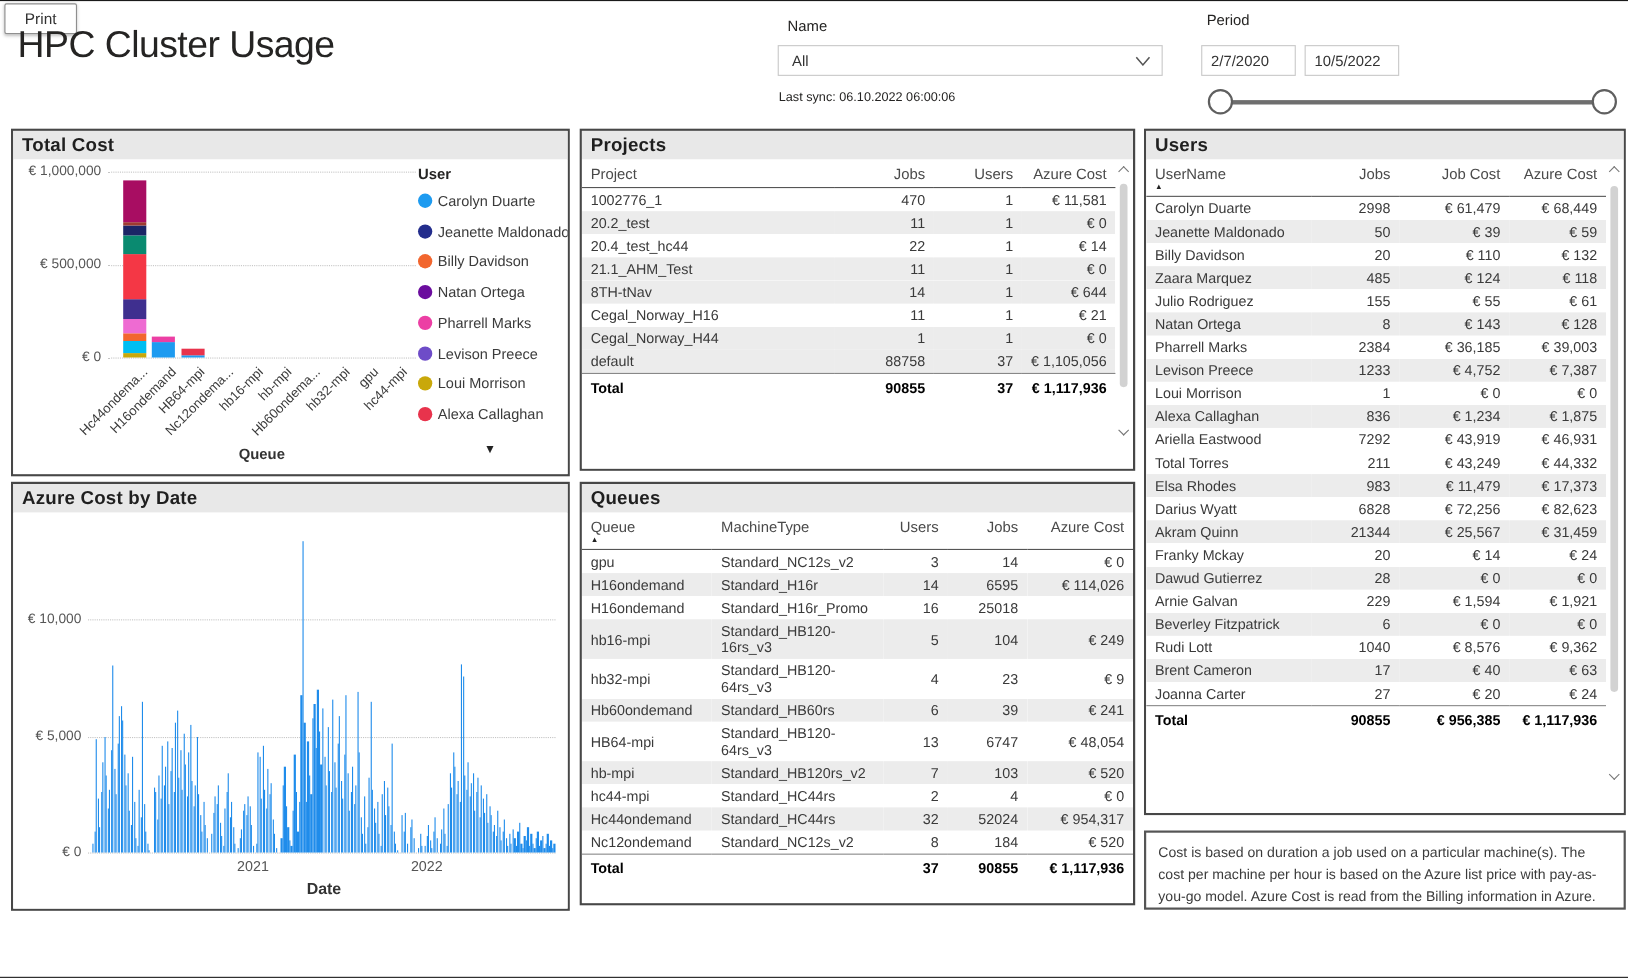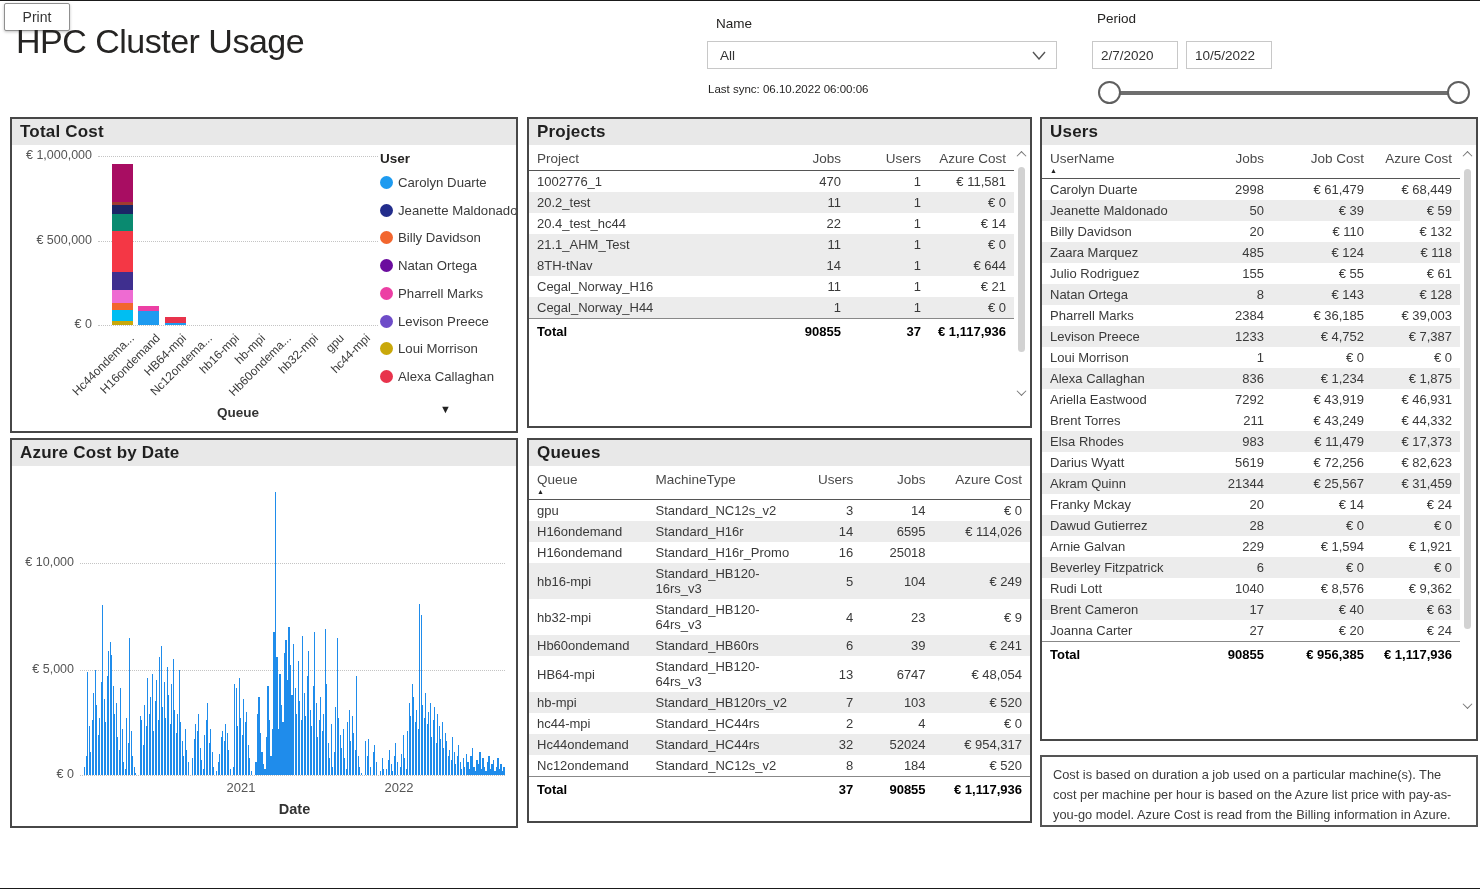--- a/index.html
+++ b/index.html
@@ -48,21 +48,21 @@
   .sb-btn { position:absolute; left:0; width:15px; height:15px; display:flex; align-items:center;
     justify-content:center; cursor:pointer; }
   .chev { width:7px; height:7px; border-left:1.6px solid #777; border-top:1.6px solid #777; }
   .chev.up { transform:rotate(45deg) translate(1px,1px); }
   .chev.down { transform:rotate(225deg) translate(1px,1px); }
   .sb-thumb { position:absolute; left:4px; width:7px; border-radius:4px; background:#d2d2d2; cursor:pointer; }
 
   
   .gridline { position:absolute; border-top:1px dotted #c4c4c4; height:0; }
   .ytick { position:absolute; font-size:12.5px; color:#555; text-align:right; }
-  .xtick { position:absolute; font-size:13px; color:#555;margin-left:11px; }
+  .xtick { position:absolute; font-size:13px; color:#555; }
   .axis-title { position:absolute; font-size:14.5px; font-weight:700; color:#333; }
   .barseg { position:absolute; }
   .rotlab { position:absolute; font-size:12px; color:#3b3b3b; white-space:nowrap;
     transform:translateX(-100%) rotate(-45deg); transform-origin:100% 0; }
   .legend-title { position:absolute; font-size:13.5px; font-weight:700; color:#252423; }
   .legend-item { position:absolute; display:flex; align-items:center; cursor:pointer; }
   .legend-dot { width:13px; height:13px; border-radius:50%; margin-right:5px; flex:none; }
   .legend-label { font-size:13.2px; color:#3b3b3b; white-space:nowrap; }
   .dd-caret { position:absolute; font-size:11px; color:#222; cursor:pointer; }
 
@@ -509,20 +509,26 @@
             <td class="ar wrapcell">11</td>
             <td class="ar">1</td>
             <td class="ar">€ 21</td>
           </tr>
           <tr class="stripe">
             <td class="al">Cegal_Norway_H44</td>
             <td class="ar wrapcell">1</td>
             <td class="ar">1</td>
             <td class="ar">€ 0</td>
           </tr>
+          <tr class="stripe">
+            <td class="al">default</td>
+            <td class="ar wrapcell">88758</td>
+            <td class="ar">37</td>
+            <td class="ar">€ 1,105,056</td>
+          </tr>
         </tbody>
         <tfoot>
           <tr>
             <td class="al">Total</td>
             <td class="ar">90855</td>
             <td class="ar">37</td>
             <td class="ar">€ 1,117,936</td>
           </tr>
         </tfoot>
       </table>
@@ -729,34 +735,34 @@
             <td class="ar">€ 1,234</td>
             <td class="ar">€ 1,875</td>
           </tr>
           <tr>
             <td class="al">Ariella Eastwood</td>
             <td class="ar wrapcell">7292</td>
             <td class="ar">€ 43,919</td>
             <td class="ar">€ 46,931</td>
           </tr>
           <tr>
-            <td class="al">Brent Torres</td>
+            <td class="al">Total Torres</td>
             <td class="ar wrapcell">211</td>
             <td class="ar">€ 43,249</td>
             <td class="ar">€ 44,332</td>
           </tr>
           <tr class="stripe">
             <td class="al">Elsa Rhodes</td>
             <td class="ar wrapcell">983</td>
             <td class="ar">€ 11,479</td>
             <td class="ar">€ 17,373</td>
           </tr>
           <tr>
             <td class="al">Darius Wyatt</td>
-            <td class="ar wrapcell">5619</td>
+            <td class="ar wrapcell">6828</td>
             <td class="ar">€ 72,256</td>
             <td class="ar">€ 82,623</td>
           </tr>
           <tr class="stripe">
             <td class="al">Akram Quinn</td>
             <td class="ar wrapcell">21344</td>
             <td class="ar">€ 25,567</td>
             <td class="ar">€ 31,459</td>
           </tr>
           <tr>

